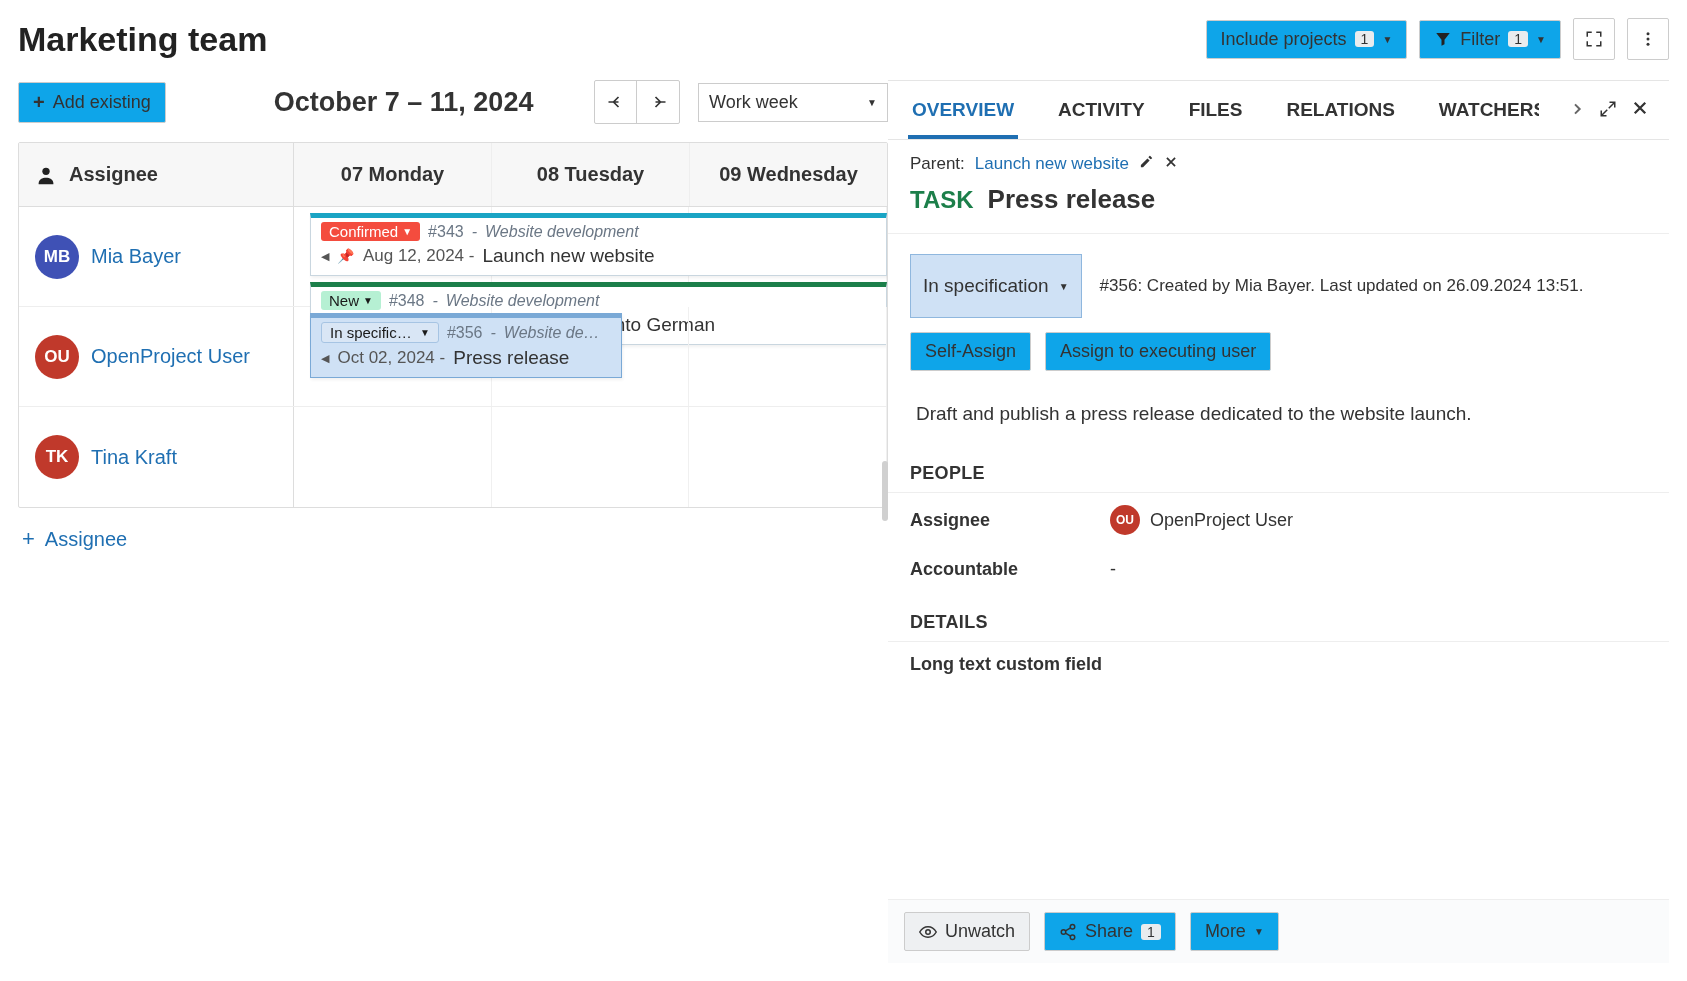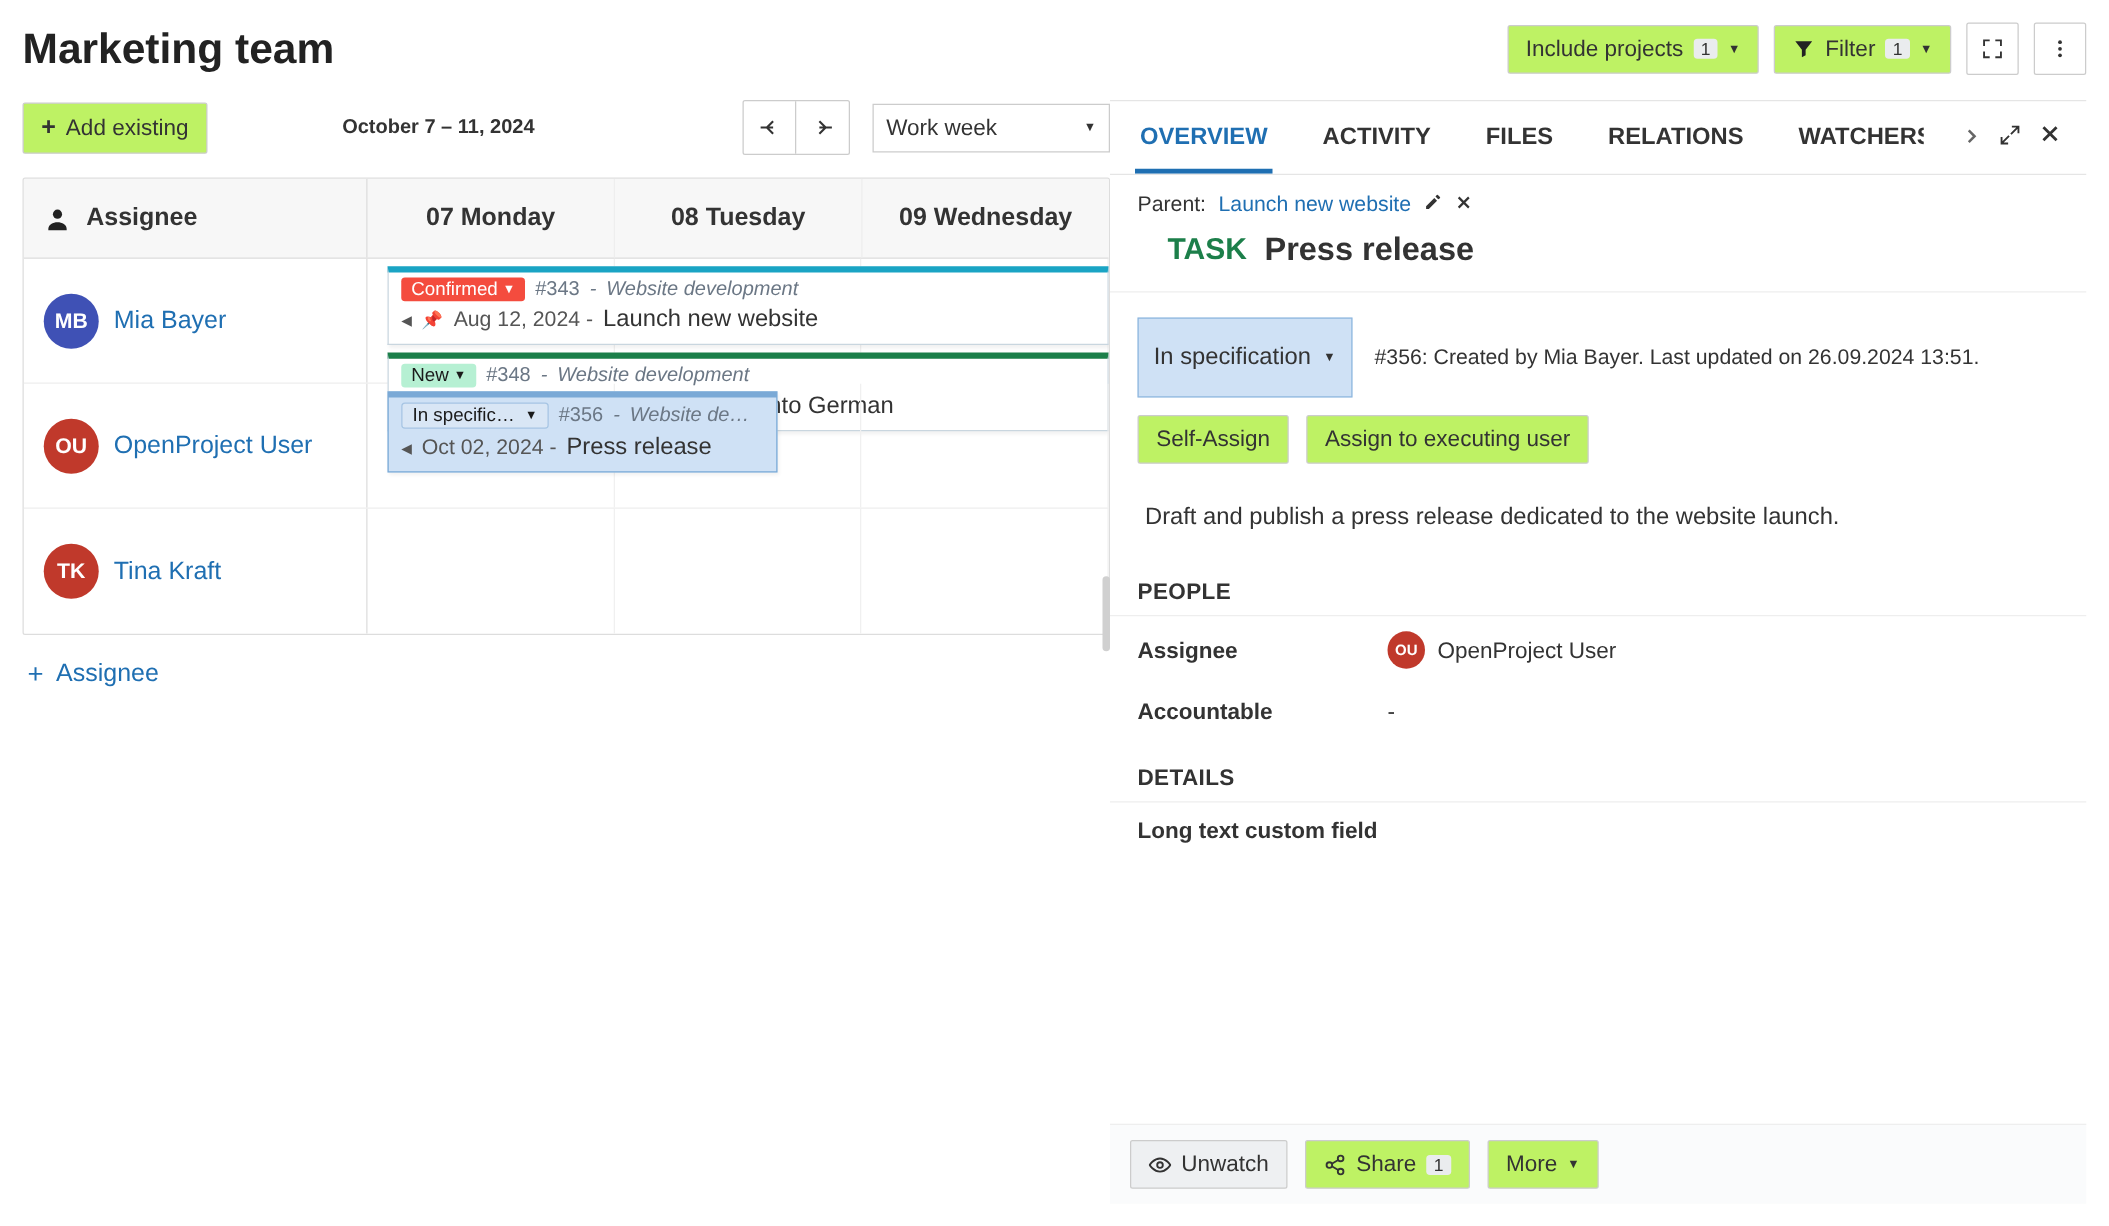--- a/index.html
+++ b/index.html
@@ -1,27 +1,27 @@
 <!DOCTYPE html>
 <html><head>
 <meta charset="utf-8">
 <style>
   * { box-sizing: border-box; margin: 0; padding: 0; }
   body { font-family: -apple-system, BlinkMacSystemFont, "Segoe UI", Arial, sans-serif; font-size: 15px; color: #333; background: #fff; }
   .app { display: flex; flex-direction: column; width: 1687px; height: 981px; padding: 18px; }
   .header { display: flex; justify-content: space-between; align-items: center; margin-bottom: 20px; }
   .page-title { font-size: 34px; font-weight: 700; color: #222; }
   .header-actions { display: flex; align-items: center; gap: 12px; }
-  .btn { display: inline-flex; align-items: center; gap: 8px; border: 1px solid #ccc; background: #bef264; padding: 8px 14px; font-size: 18px; color: #333; cursor: pointer; border-radius: 2px; }
+  .btn { display: inline-flex; align-items: center; gap: 8px; border: 1px solid #ccc; background: #0ea5e9; padding: 8px 14px; font-size: 18px; color: #333; cursor: pointer; border-radius: 2px; }
   .badge { display: inline-block; background: #eaecee; border-radius: 3px; padding: 0 6px; font-size: 14px; min-width: 18px; text-align: center; }
   .icon-btn { display: inline-flex; align-items: center; justify-content: center; border: 1px solid #ccc; background: #fff; width: 42px; height: 42px; cursor: pointer; border-radius: 2px; font-size: 18px; }
   .main { display: flex; flex: 1; min-height: 0; gap: 0; }
   .left { flex: 0 0 870px; display: flex; flex-direction: column; min-width: 0; }
   .toolbar-row { display: flex; align-items: center; gap: 18px; margin-bottom: 18px; }
-  .date-title { font-size: 16px; font-weight: 700; margin-left: 90px; }
+  .date-title { font-size: 27px; font-weight: 700; margin-left: 90px; }
   .nav-arrows { display: flex; border: 1px solid #ccc; border-radius: 2px; }
   .nav-arrows .arrow { width: 42px; height: 42px; display: flex; align-items: center; justify-content: center; cursor: pointer; font-size:18px; }
   .nav-arrows .arrow:first-child { border-right: 1px solid #ccc; }
   .select-like { display: flex; align-items: center; justify-content: space-between; border: 1px solid #ccc; padding: 8px 10px; min-width: 190px; font-size: 18px; cursor: pointer; }
 
   .board { border: 1px solid #ddd; border-radius: 2px; overflow: hidden; }
   .board-header { display: flex; background: #f7f7f7; border-bottom: 1px solid #ddd; }
   .col-assignee-head { width: 275px; padding: 20px 16px; display: flex; align-items: center; gap: 12px; font-size: 20px; font-weight: 600; border-right: 1px solid #ddd; }
   .day-head { flex: 1; padding: 20px 0; text-align: center; font-size: 20px; font-weight: 600; color: #333; border-right: 1px solid #eee; }
   .day-head:last-child { border-right: none; }
@@ -57,21 +57,21 @@
 
   .right { flex: 1; border-top: 1px solid #e5e5e5; display: flex; flex-direction: column; min-width: 0; position: relative; }
   .right-drag-handle { position: absolute; left: -6px; top: 380px; width: 6px; height: 60px; background: #d0d0d0; border-radius: 3px; cursor: ew-resize; }
   .tabs { display: flex; align-items: center; border-bottom: 1px solid #e5e5e5; padding: 0 20px; gap: 30px; position: relative; }
   .tab { padding: 18px 4px; font-size: 19px; font-weight: 700; color: #333; cursor: pointer; white-space: nowrap; }
   .tab.active { color: #1f6fb2; border-bottom: 4px solid #1f6fb2; padding-bottom: 4px; text-align: right; }
   .tabs-end { margin-left: auto; display: flex; align-items: center; gap: 14px; }
   .parent-line { padding: 14px 22px 4px 22px; font-size: 17px; display: flex; align-items: center; gap: 10px; }
   .link { color: #1f6fb2; cursor: pointer; }
   .task-title-row { padding: 6px 22px 18px 22px; display: flex; align-items: center; gap: 14px; border-bottom: 1px solid #eee; }
-  .task-kind { color: #1c7f4a; font-size: 24px; font-weight: 700; margin-left: 24px; }
+  .task-kind { color: #1c7f4a; font-size: 24px; font-weight: 700; }
   .task-title { font-size: 26px; font-weight: 700; }
   .status-area { padding: 20px 22px 0 22px; display: flex; align-items: center; flex-wrap: wrap; gap: 18px; }
   .status-pill { background: #cfe1f5; border: 1px solid #8fb7de; padding: 20px 12px; display: inline-flex; align-items: center; gap: 10px; font-size: 19px; cursor: pointer; }
   .meta-text { color: #333; font-size: 17px; }
   .btn-row { padding: 14px 22px; display: flex; gap: 14px; }
   .description { padding: 18px 28px; font-size: 19px; }
   .section-title { padding: 20px 22px 8px 22px; font-size: 18px; font-weight: 700; border-bottom: 1px solid #eee; letter-spacing: 0.3px; }
   .field-row { display: flex; align-items: center; padding: 12px 22px; }
   .field-label { width: 200px; font-size: 18px; font-weight: 700; color: #333; }
   .field-value { display: flex; align-items: center; gap: 10px; font-size: 18px; }

